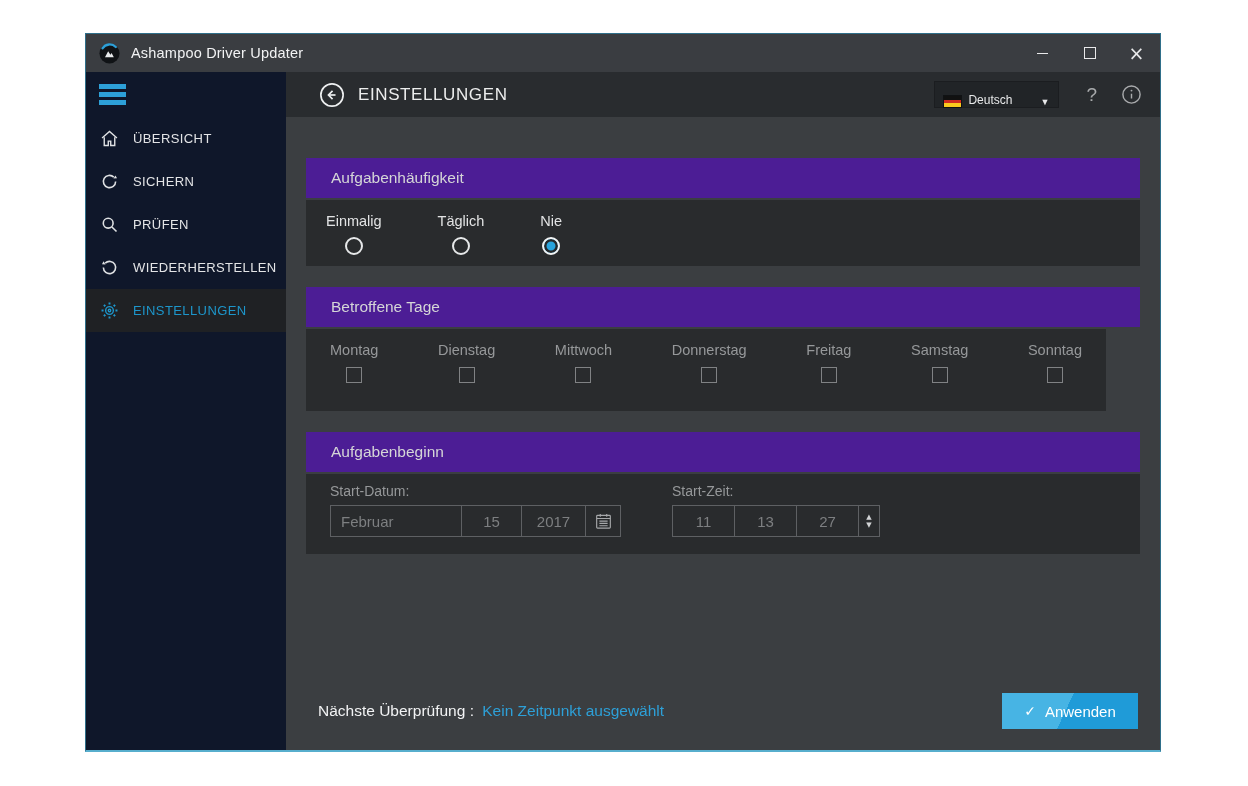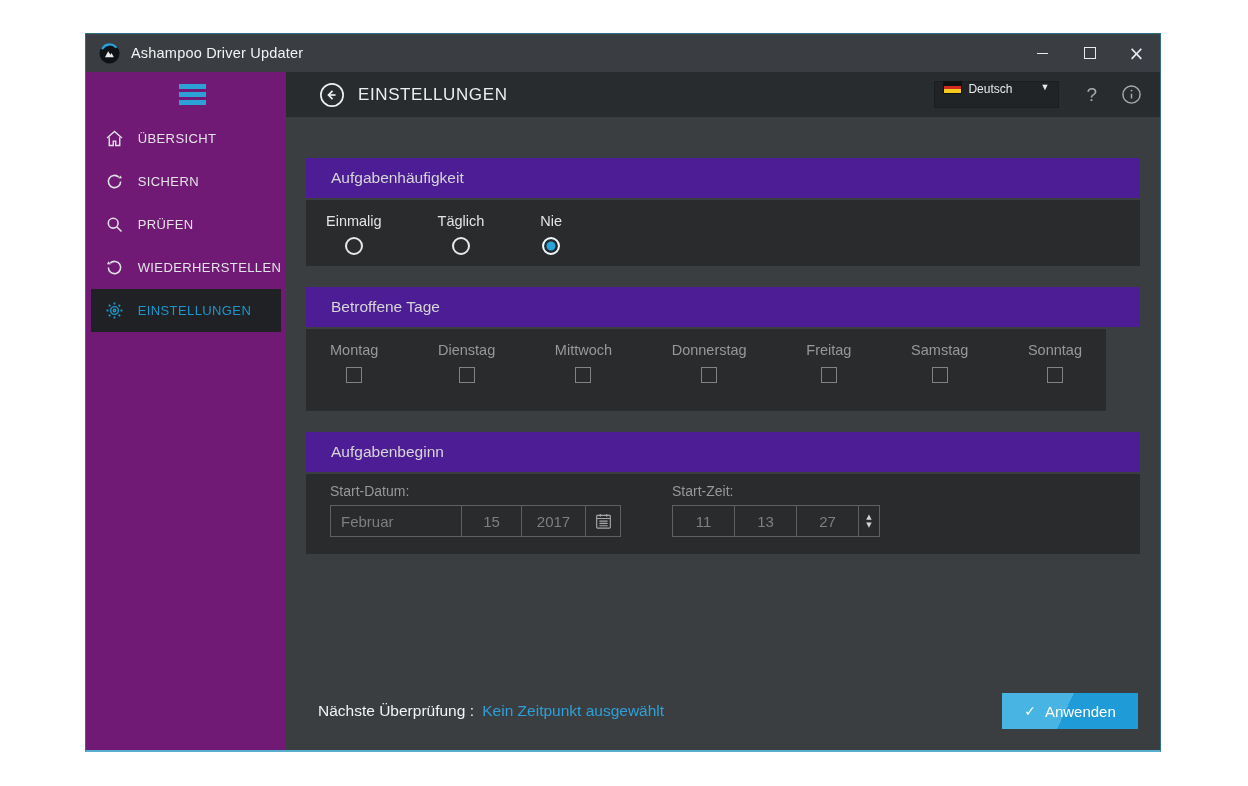--- a/index.html
+++ b/index.html
@@ -11,36 +11,36 @@
   .titlebar{height:38px;background:#3a3d41;display:flex;align-items:center;flex:0 0 38px;}
   .logo{width:23px;height:23px;margin-left:12px;display:inline-flex;}
   .title{color:#f2f3f4;font-size:14.5px;margin-left:10px;letter-spacing:.2px;}
   .wc{margin-left:auto;display:flex;height:100%;}
   .wcbtn{width:47px;height:100%;display:flex;align-items:center;justify-content:center;cursor:pointer;color:#e8e9ea;}
   .wcbtn .min{display:block;width:11px;height:0;border-bottom:1.6px solid #e8e9ea;}
   .wcbtn .max{display:block;width:10px;height:10px;border:1.6px solid #e8e9ea;}
   .wcbtn .x{font-size:19px;line-height:1;font-family:"DejaVu Sans",sans-serif;}
   
   .appbody{flex:1;display:flex;min-height:0;}
-  .sidebar{width:200px;flex:0 0 200px;background:#701a75;display:flex;flex-direction:column;align-items:center;}
+  .sidebar{width:200px;flex:0 0 200px;background:#0f172a;display:flex;flex-direction:column;}
   .hamb{height:45px;display:flex;flex-direction:column;justify-content:center;gap:3px;padding-left:13px;cursor:pointer;}
   .hamb i{display:block;width:27px;height:5px;background:var(--accent,#2da0d8);}
   .navitem{height:43px;display:flex;align-items:center;padding-left:13px;cursor:pointer;color:#e3e4e6;}
   .navitem .nicon{width:21px;height:21px;display:inline-flex;margin-right:13px;color:#dfe1e3;}
   .navitem .nlabel{font-size:13px;letter-spacing:.4px;}
   .navitem.active{background:#1f2124;color:#1d96cb;}
   .navitem.active .nicon{color:#1d96cb;}
   .nicon svg{width:100%;height:100%;}
   
   .content{flex:1;display:flex;flex-direction:column;min-width:0;background:#3b3e41;}
   .hdr{height:45px;flex:0 0 45px;background:#292c2f;display:flex;align-items:center;}
   .back{width:26px;height:26px;margin-left:33px;display:inline-flex;cursor:pointer;}
   .ptitle{color:#eceded;font-size:17px;letter-spacing:.6px;margin-left:13px;}
   .hright{margin-left:auto;display:flex;align-items:center;margin-right:18px;}
-  .lang{display:flex;align-items:flex-start;background:#212427;border:1px solid #1b1d20;color:#e8e9ea;
+  .lang{display:flex;align-items:flex-end;background:#212427;border:1px solid #1b1d20;color:#e8e9ea;
         height:27px;width:125px;padding:0 9px;font-size:12px;font-family:inherit;cursor:pointer;}
   .flag{display:inline-flex;flex-direction:column;width:17px;height:11px;margin-right:7px;outline:1px solid #101214;}
   .flag b{flex:1;}
   .flag b:nth-child(1){background:#111111;}
   .flag b:nth-child(2){background:#cf2b20;}
   .flag b:nth-child(3){background:#f8c91e;}
   .lang .dd{margin-left:auto;font-size:9px;color:#e8e9ea;}
   .help{color:#a9abad;font-size:19px;margin-left:27px;cursor:pointer;}
   .info{width:21px;height:21px;display:inline-flex;margin-left:24px;color:#a9abad;cursor:pointer;}
   .info svg{width:100%;height:100%;}

